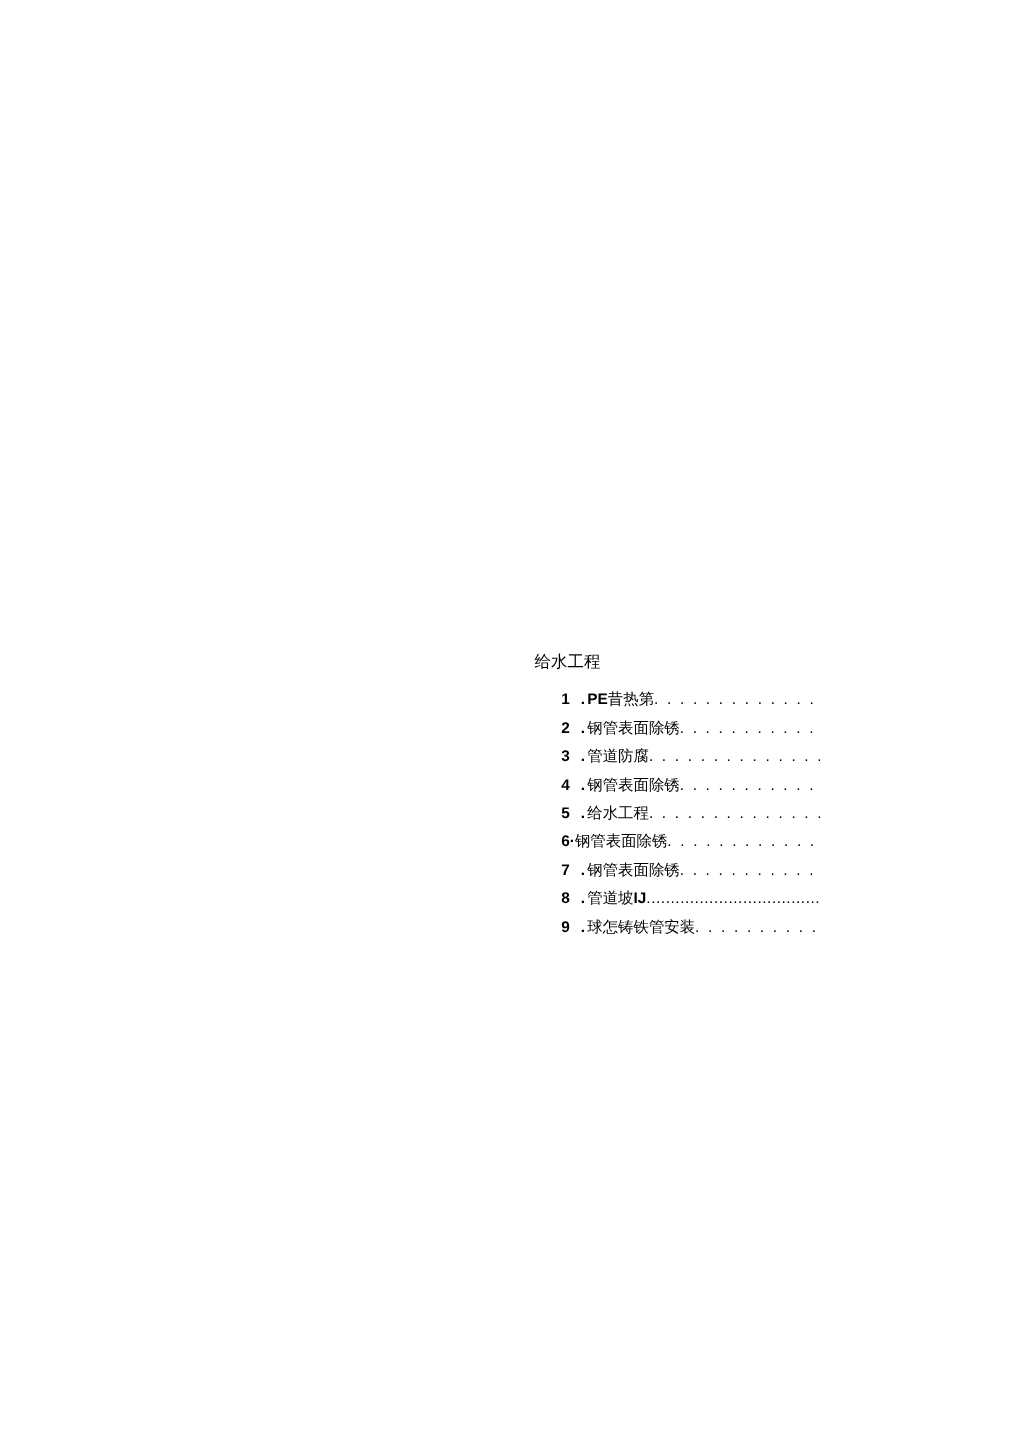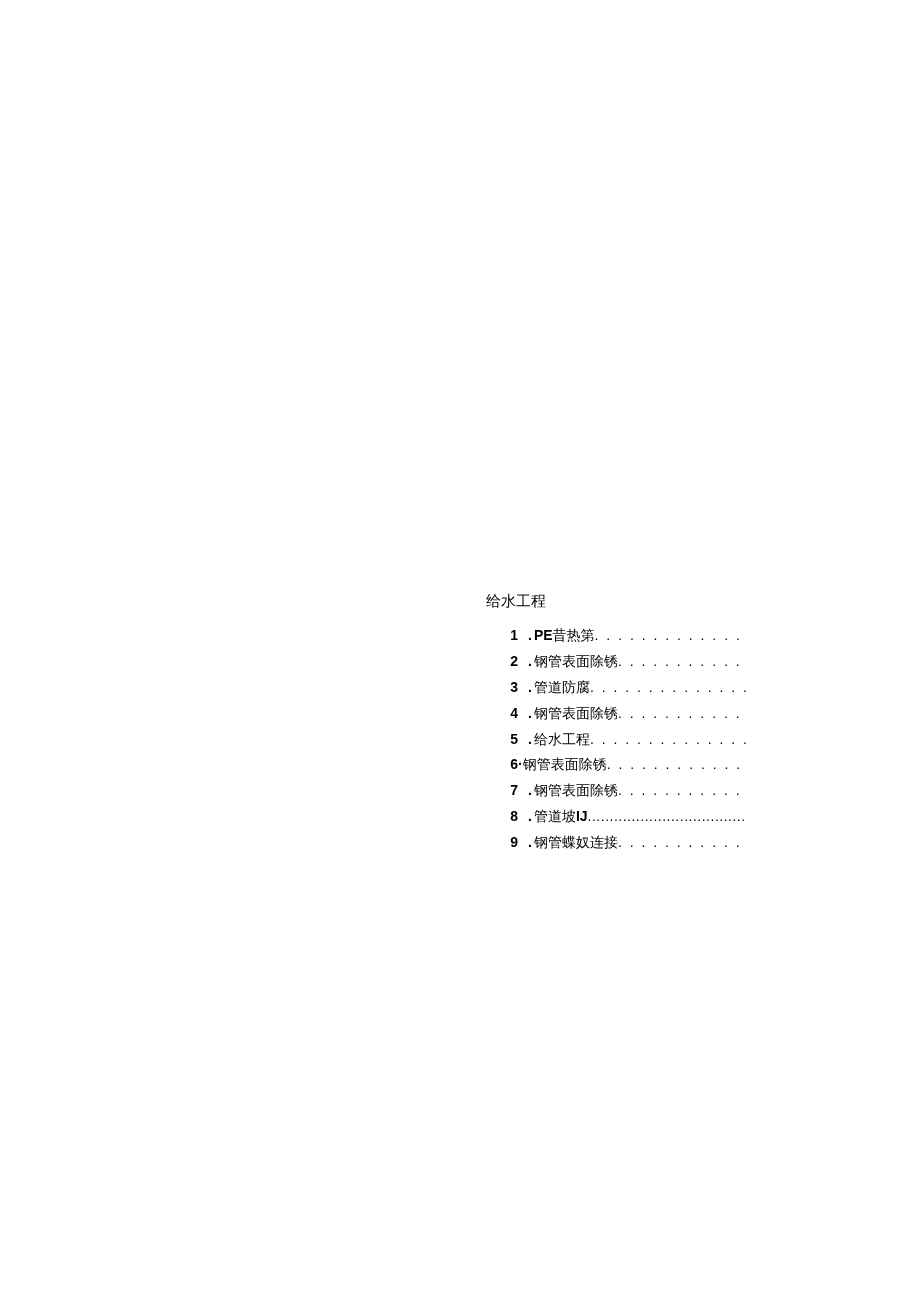--- a/index.html
+++ b/index.html
@@ -126,17 +126,17 @@
     <li class="toc-item">
       <span class="toc-num">8</span>
       <span class="toc-sep">.</span>
       <span class="toc-text">管道坡</span>
       <span class="toc-text-bold">IJ </span>
       <span class="toc-dots toc-dots-dense">......................................</span>
     </li>
     <li class="toc-item">
       <span class="toc-num">9</span>
       <span class="toc-sep">.</span>
-      <span class="toc-text"> 钢管蝶奴连接 </span>
+      <span class="toc-text"> 球怎铸铁管安装 </span>
       <span class="toc-dots">. . . . . . . . . . . . .</span>
     </li>
   </ul>
 </div>
 
 </body></html>

